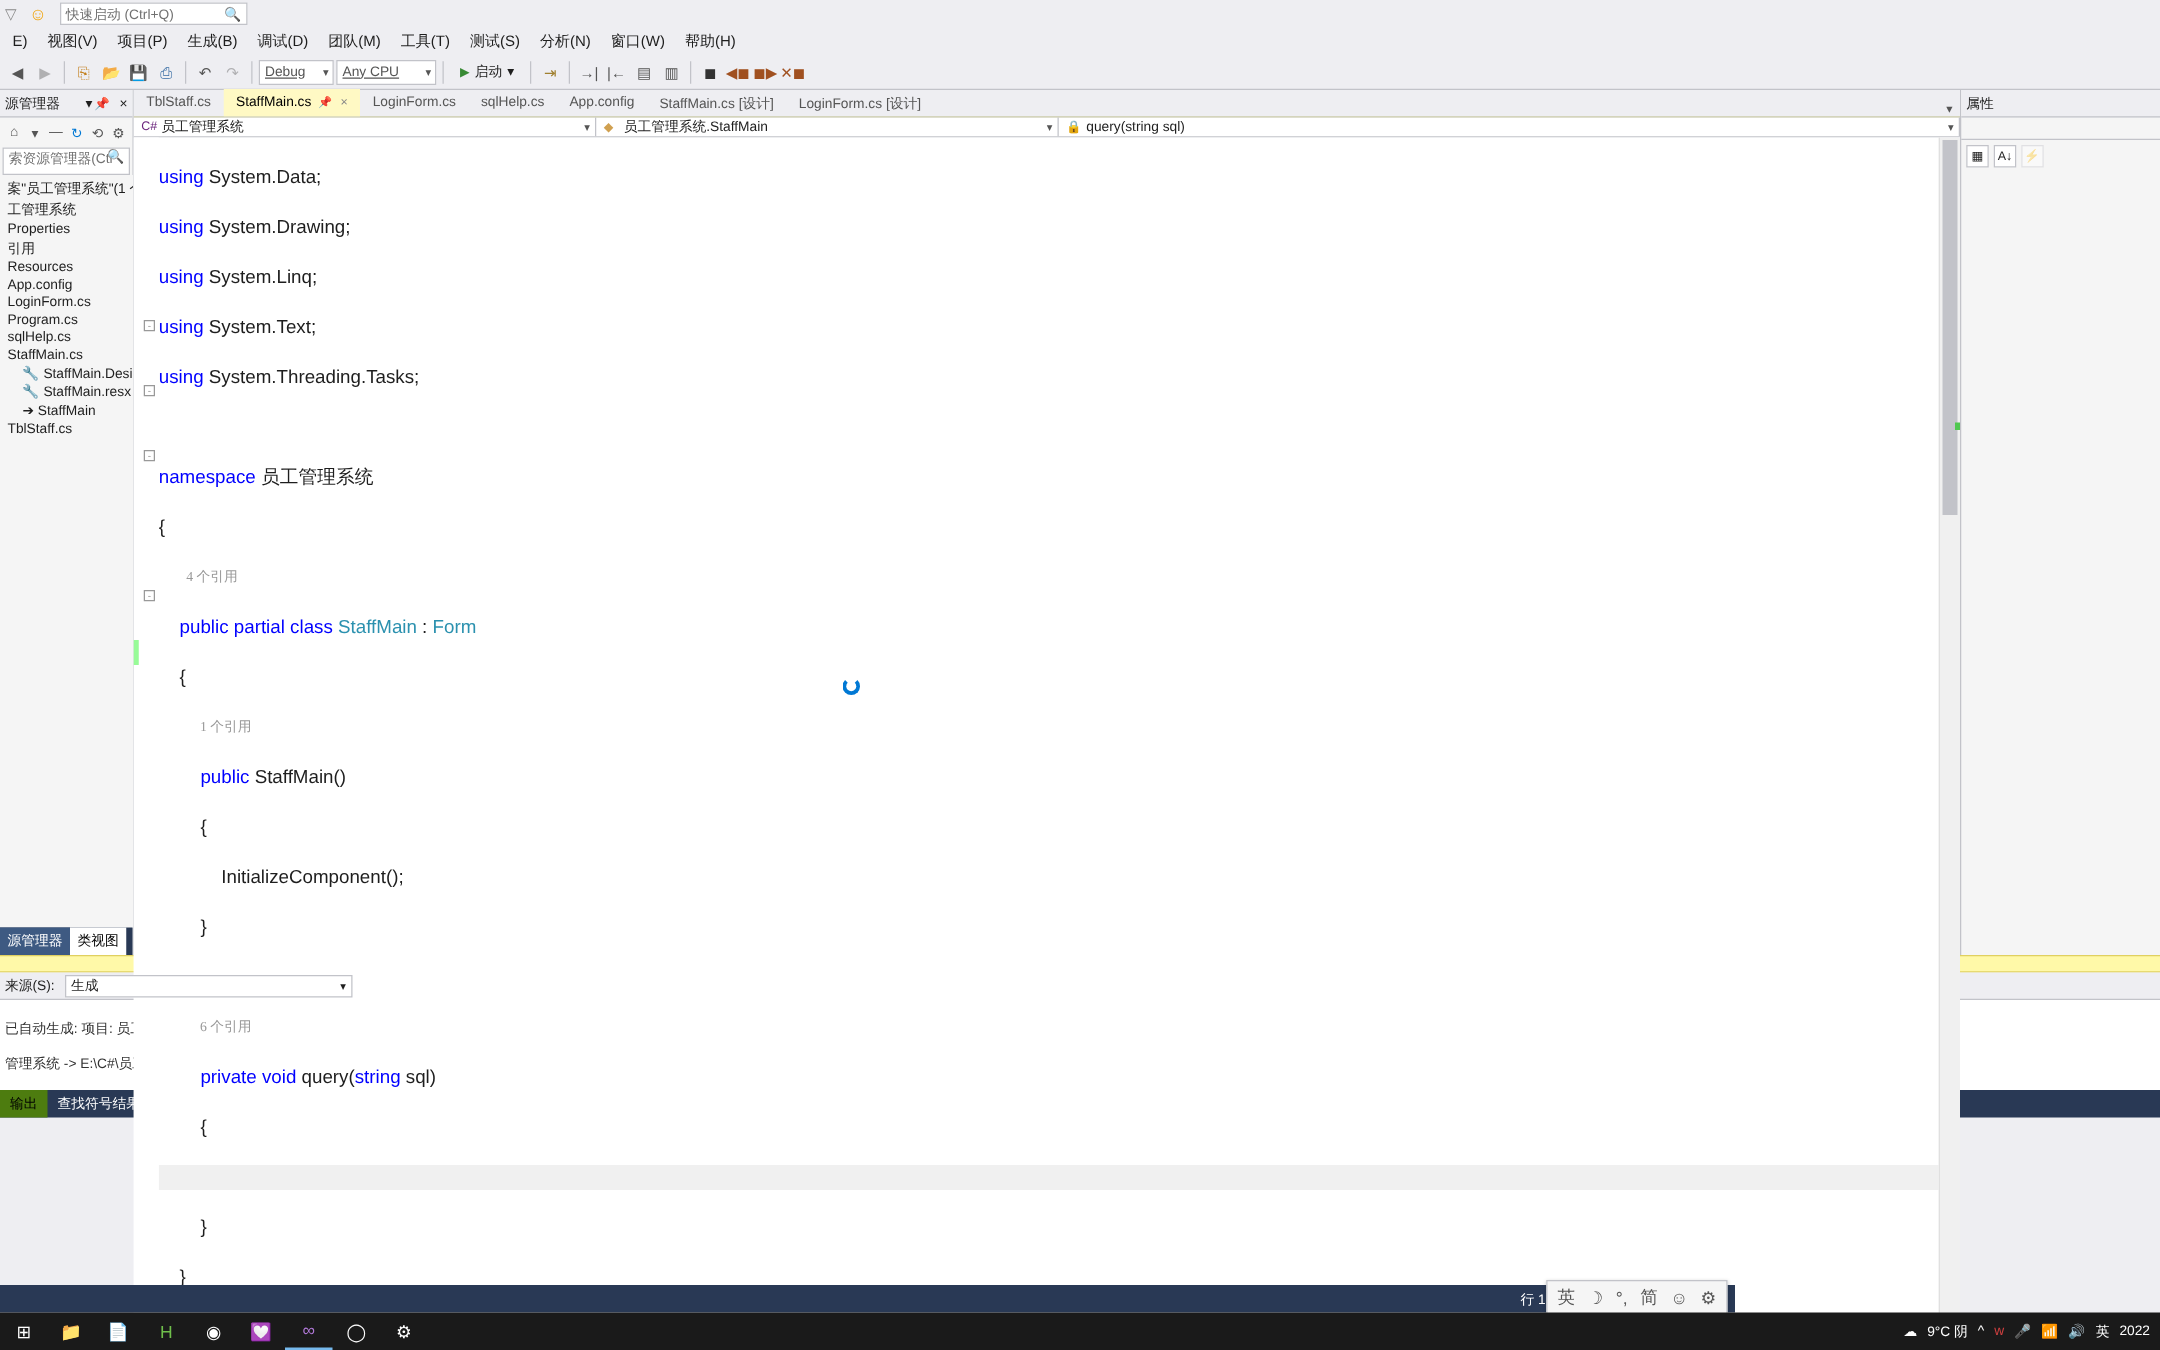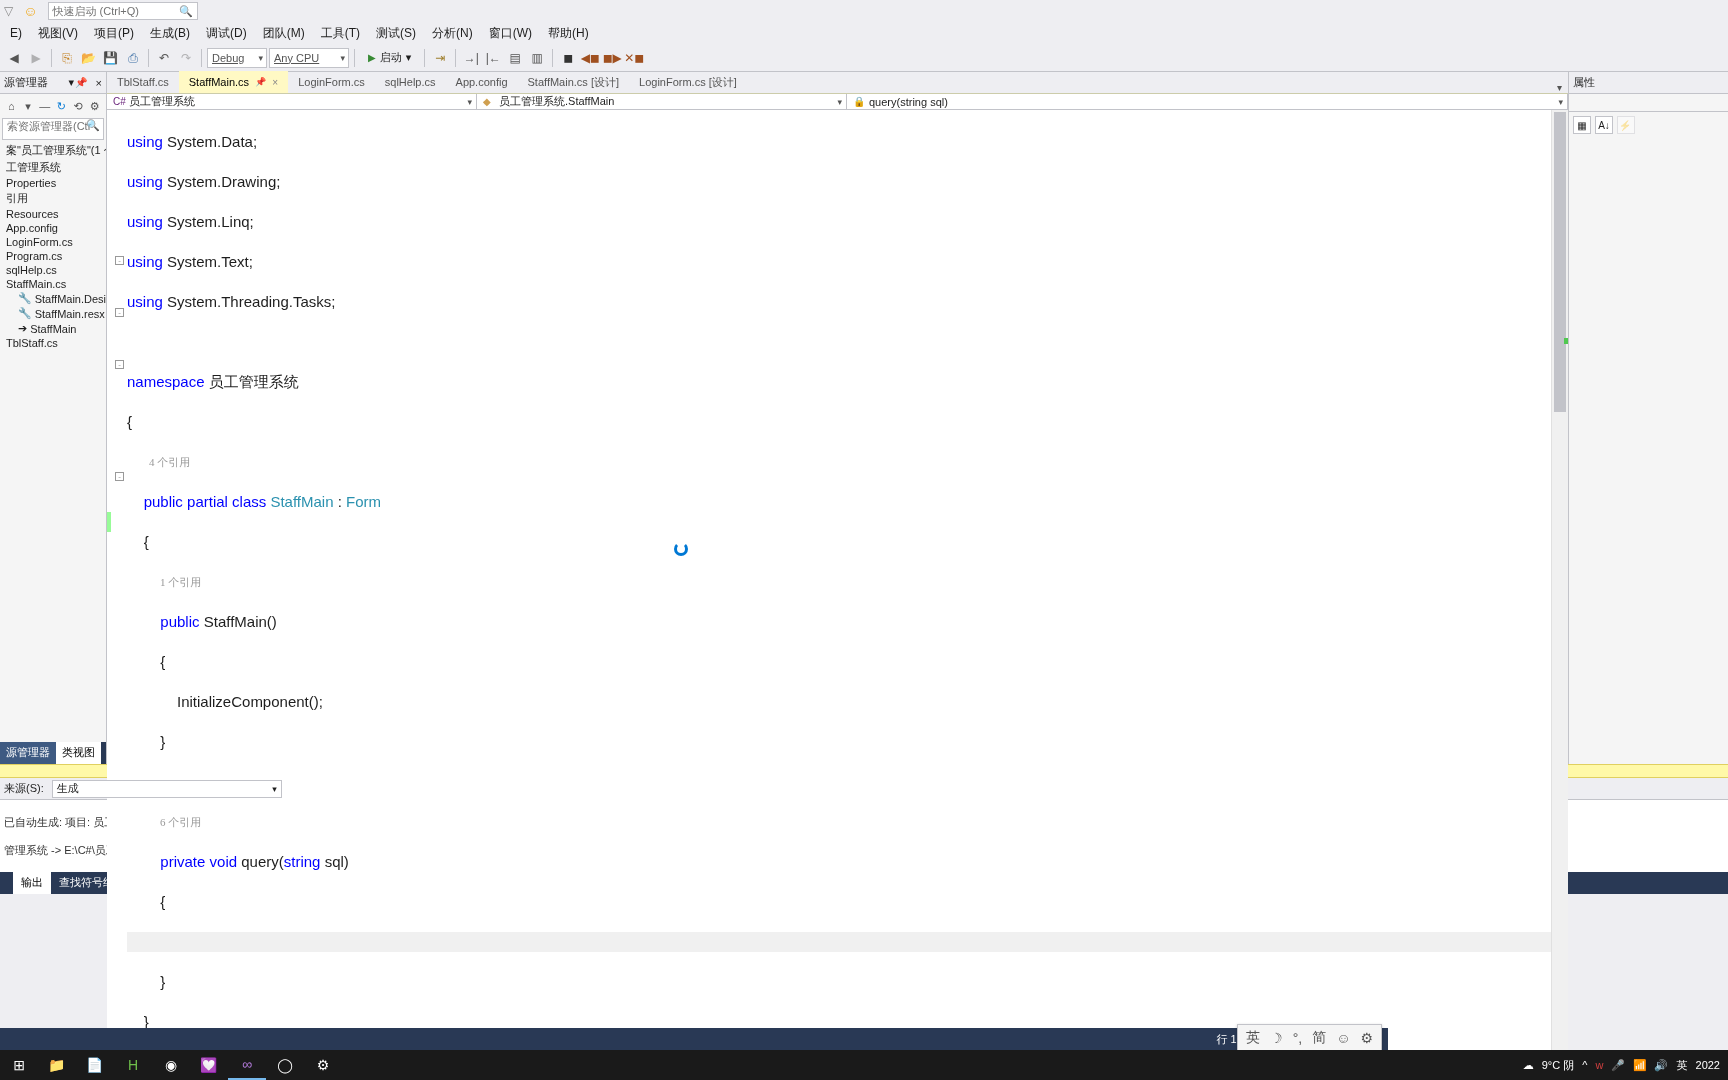--- a/index.html
+++ b/index.html
@@ -67,21 +67,21 @@
 .props-tb { height:24px; display:flex; gap:4px; padding:4px; }
 .props-tb .pb { width:18px; height:18px; border:1px solid #c2c3c9; background:#fff; font-size:10px; display:flex; align-items:center; justify-content:center; }
 
 .warning-bar { height:14px; background:#fff9a8; border-top:1px solid #e0d060; border-bottom:1px solid #e0d060; }
 .output-head { height:22px; background:#eeeef2; display:flex; align-items:center; padding:0 4px; gap:8px; font-size:11px; border-bottom:1px solid #c2c3c9; }
 .out-combo { width:230px; height:18px; border:1px solid #c2c3c9; background:#fff; padding:0 4px; font-size:11px; display:flex; align-items:center; position:relative; }
 .out-combo::after { content:"▾"; position:absolute; right:4px; font-size:9px; }
 .out-body { height:72px; background:#fff; font-family:Consolas,monospace; font-size:11px; padding:2px 4px; color:#333; white-space:pre; overflow:hidden; }
 .out-tabs { height:22px; background:#293955; display:flex; }
 .out-tabs .ot { padding:3px 8px; font-size:11px; color:#fff; }
-.out-tabs .ot.active { background:#ffffff; color:#000;margin-left:13px; }
+.out-tabs .ot.active { background:#4d7c0f; color:#000; }
 
 .status { position:absolute; bottom:30px; left:0; right:340px; height:22px; background:#293955; color:#fff; display:flex; align-items:center; font-size:11px; }
 .status .sr { margin-left:auto; display:flex; gap:40px; padding-right:20px; }
 .ime-bar { position:absolute; bottom:28px; right:346px; height:28px; background:#f5f5f5; border:1px solid #c2c3c9; display:flex; align-items:center; gap:10px; padding:0 8px; font-size:14px; color:#555; box-shadow:0 1px 3px rgba(0,0,0,.2); }
 
 .taskbar { position:absolute; bottom:0; left:0; right:0; height:30px; background:#1a1a1a; display:flex; align-items:center; }
 .taskbar .ticon { width:38px; height:30px; display:flex; align-items:center; justify-content:center; color:#fff; font-size:14px; }
 .taskbar .ticon.active { border-bottom:2px solid #76b9ed; }
 .taskbar .tray { margin-left:auto; display:flex; align-items:center; gap:8px; color:#fff; font-size:11px; padding:0 8px; }
 

